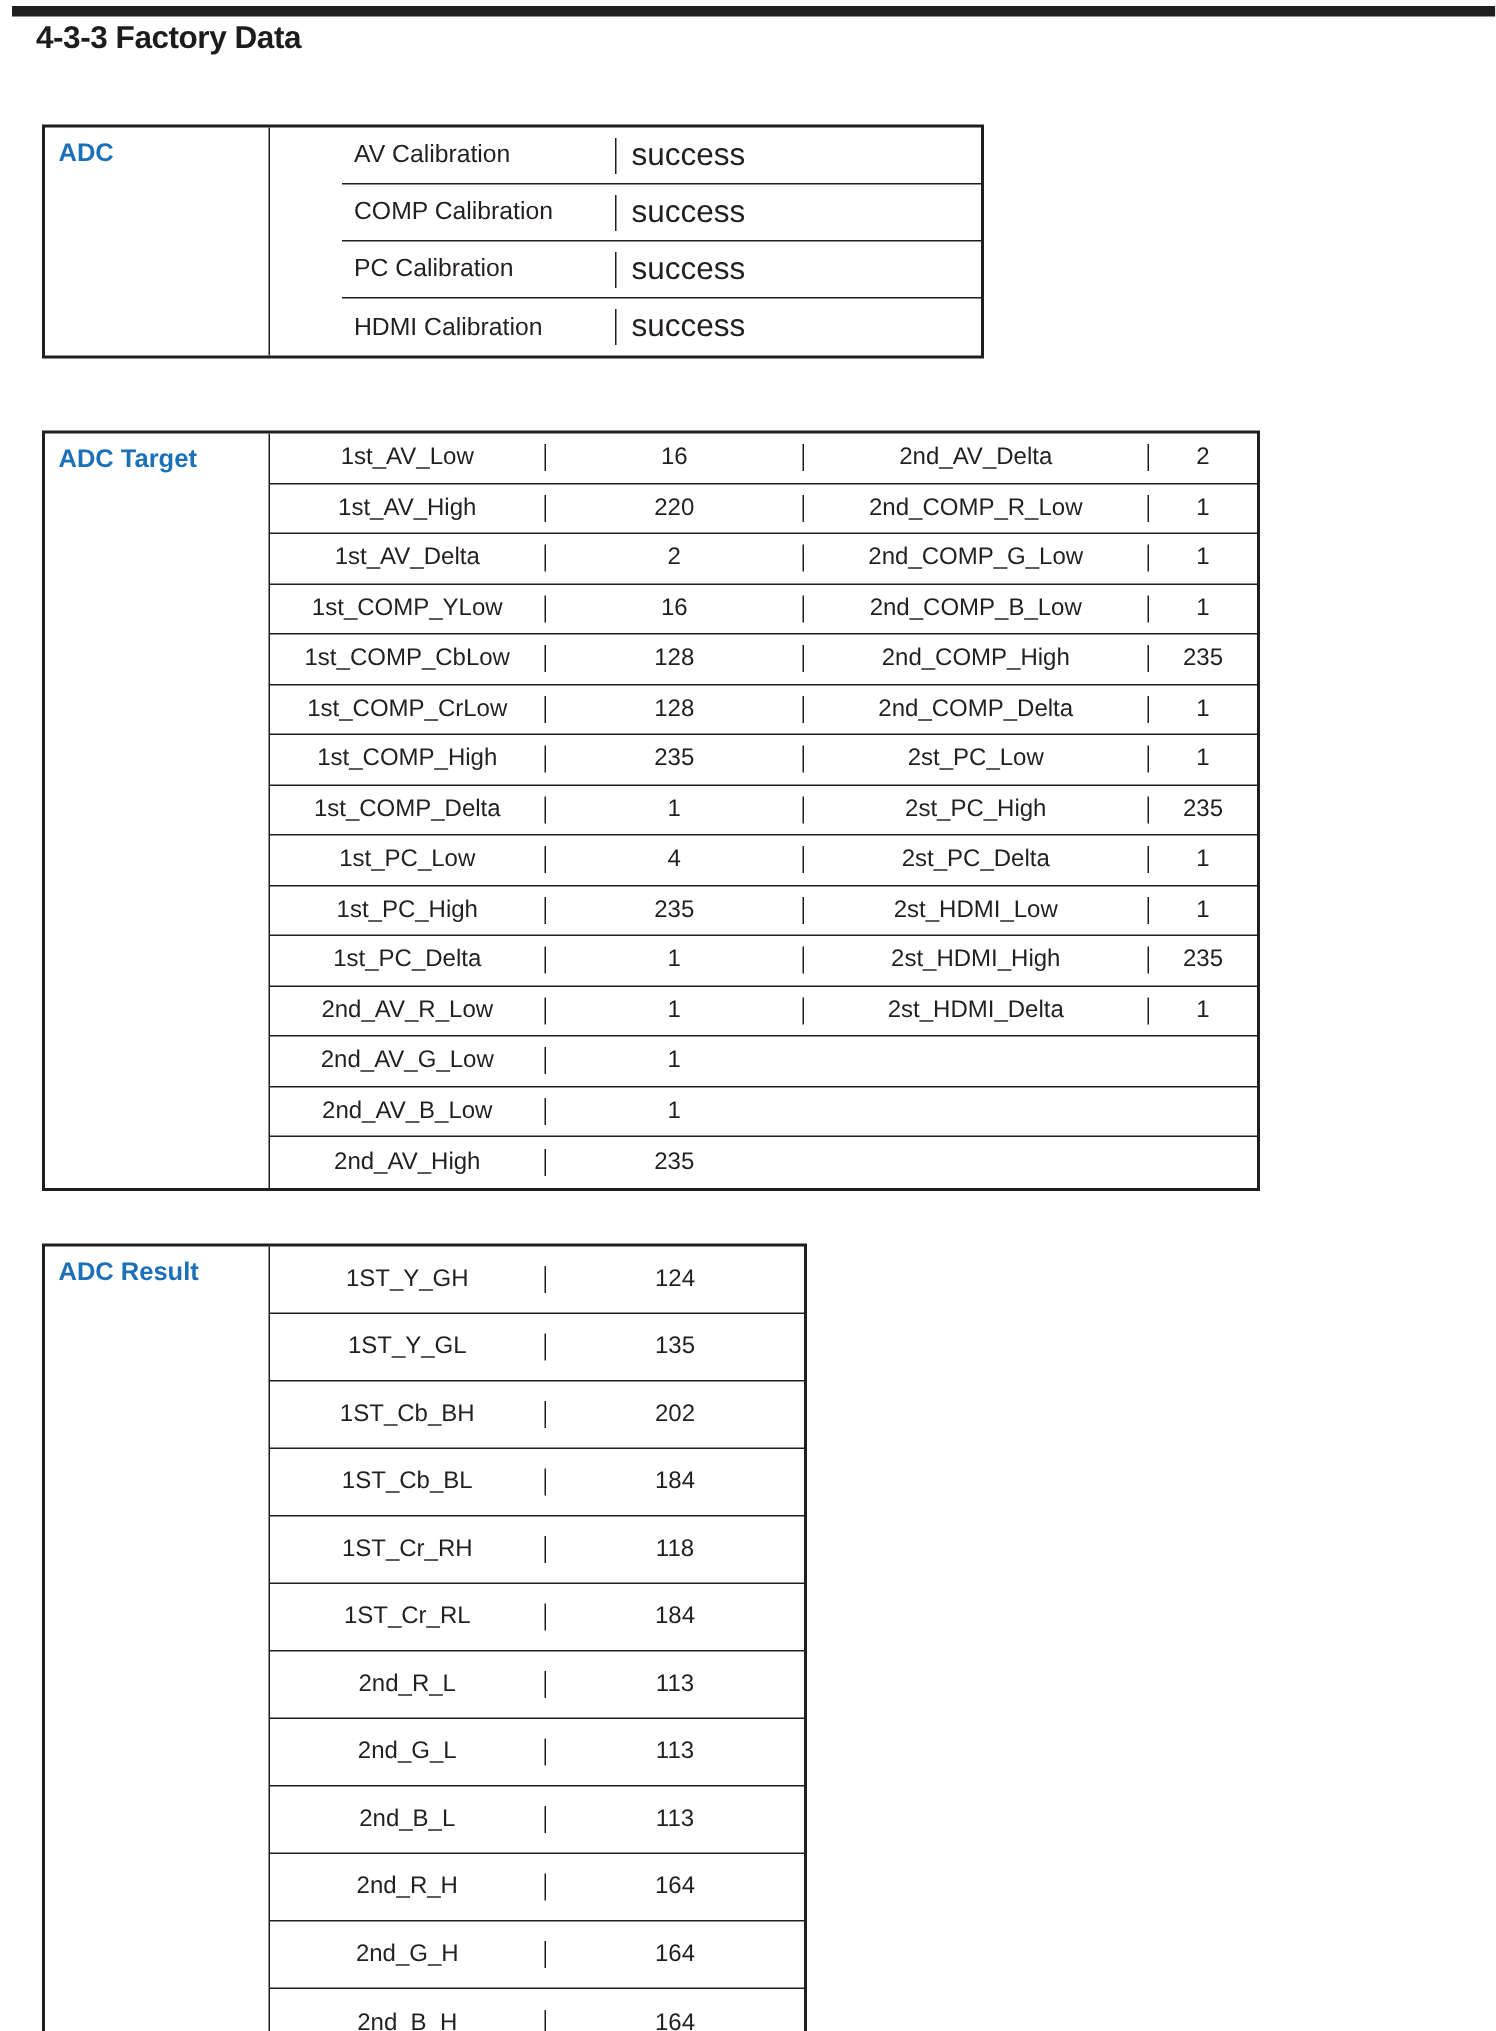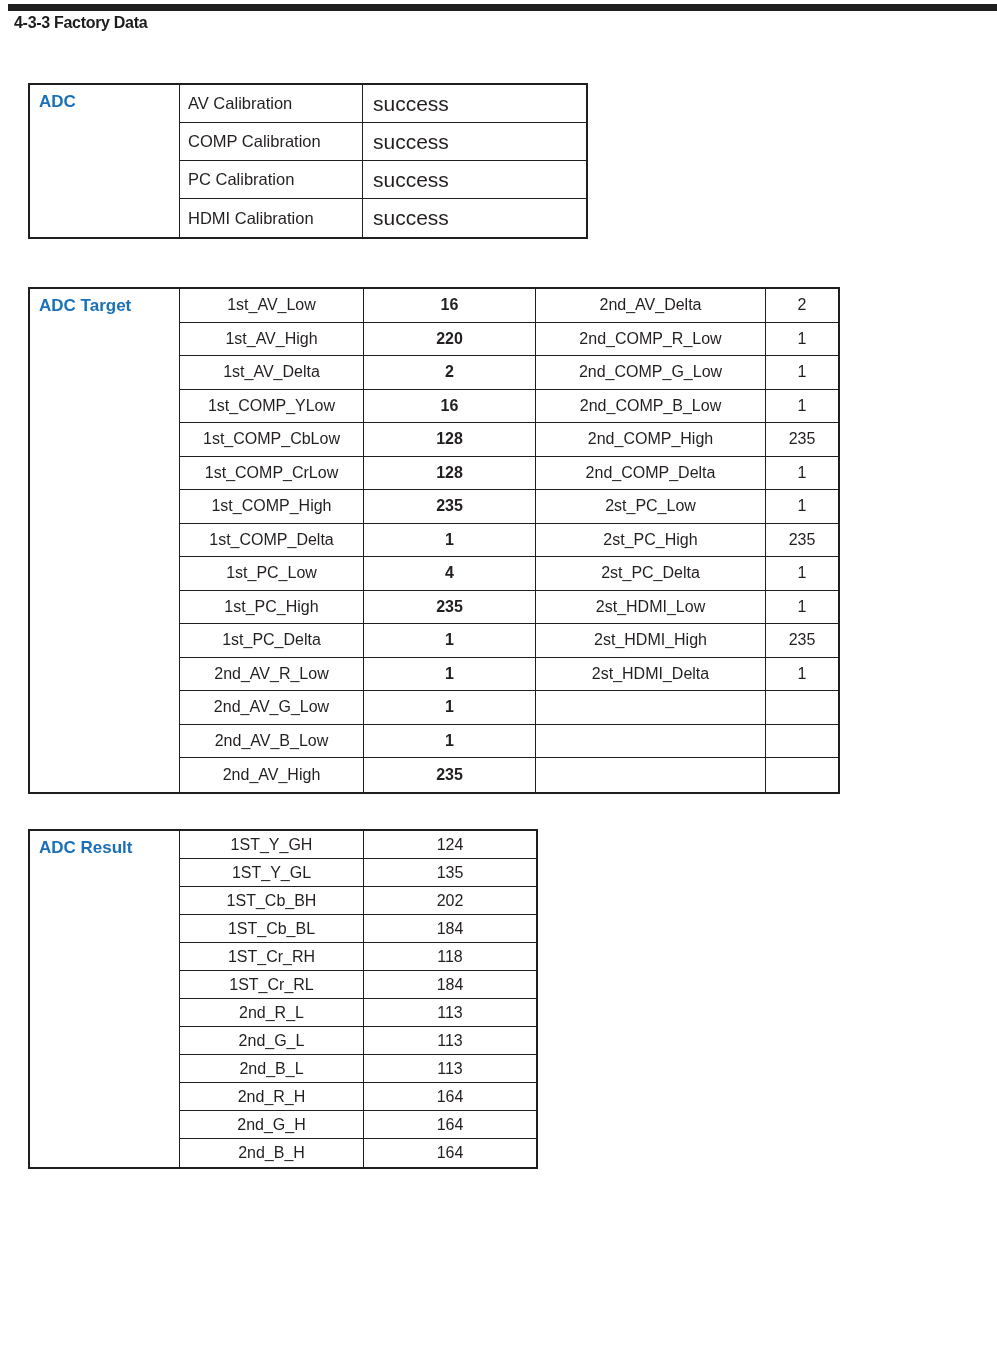--- a/index.html
+++ b/index.html
@@ -19,24 +19,24 @@
   .top-rule {
     position: absolute;
     left: 8px;
     right: 0;
     top: 4px;
     height: 7px;
     background: #1f1f1f;
   }
   .title {
     position: absolute;
-    left: 14px;
+    left: 24px;
     top: 14px;
     margin: 0;
-    font-size: 16px;
+    font-size: 21px;
     font-weight: bold;
     letter-spacing: -0.3px;
     color: #1c1c1c;
     white-space: nowrap;
   }
   
   .tbl {
     position: absolute;
     left: 28px;
     display: flex;
@@ -59,47 +59,48 @@
   }
   .rows {
     flex: 1;
     display: flex;
     flex-direction: column;
   }
   .row {
     display: flex;
     box-sizing: border-box;
     border-bottom: 1.5px solid var(--border, #1f1f1f);
+    align-items: center;
   }
   .row:last-child { border-bottom: none; }
   .cell {
     display: flex;
     align-items: center;
     box-sizing: border-box;
     font-size: 16px;
     white-space: nowrap;
     overflow: hidden;
   }
   .cell + .cell { border-left: 1.5px solid var(--border, #1f1f1f); }
   .cell.center { justify-content: center; }
   
-  .t1 { top: 83px; width: 560px; }
+  .t1 { top: 83px; width: 628px; gap: 48px; }
   .t1 .row { height: 38px; }
   .t1 .c-label { width: 182px; padding-left: 8px; font-size: 16.5px; }
   .t1 .c-value { flex: 1; padding-left: 10px; font-size: 21px; }
   
   .t2 { top: 287px; width: 812px; }
   .t2 .row { height: 33.5px; }
   .t2 .c1 { width: 183px; }
-  .t2 .c2 { width: 172px; font-weight: bold; }
+  .t2 .c2 { width: 172px; }
   .t2 .c3 { width: 230px; }
   .t2 .c4 { flex: 1; }
   
   .t3 { top: 829px; width: 510px; }
-  .t3 .row { height: 28px; }
+  .t3 .row { height: 45px; }
   .t3 .c1 { width: 183px; }
   .t3 .c2 { flex: 1; }
 </style>
 </head>
 <body>
 
 <div class="page">
 
   <div class="top-rule"></div>
 

